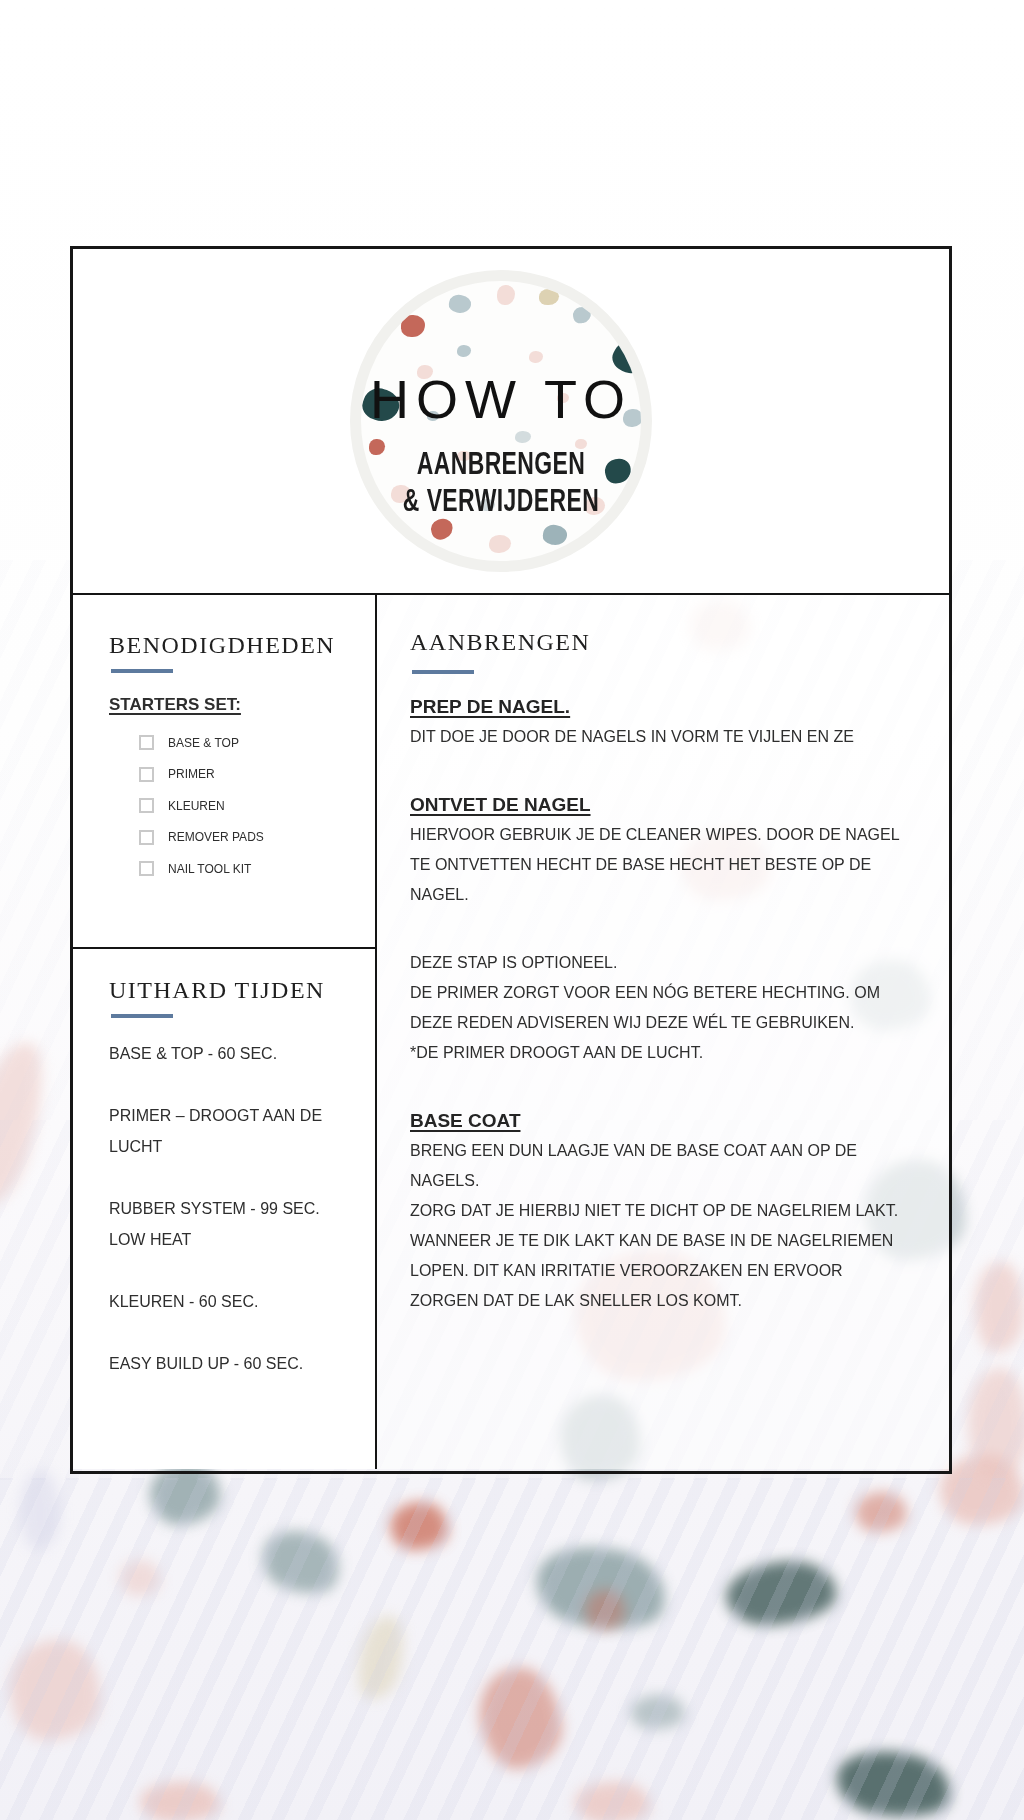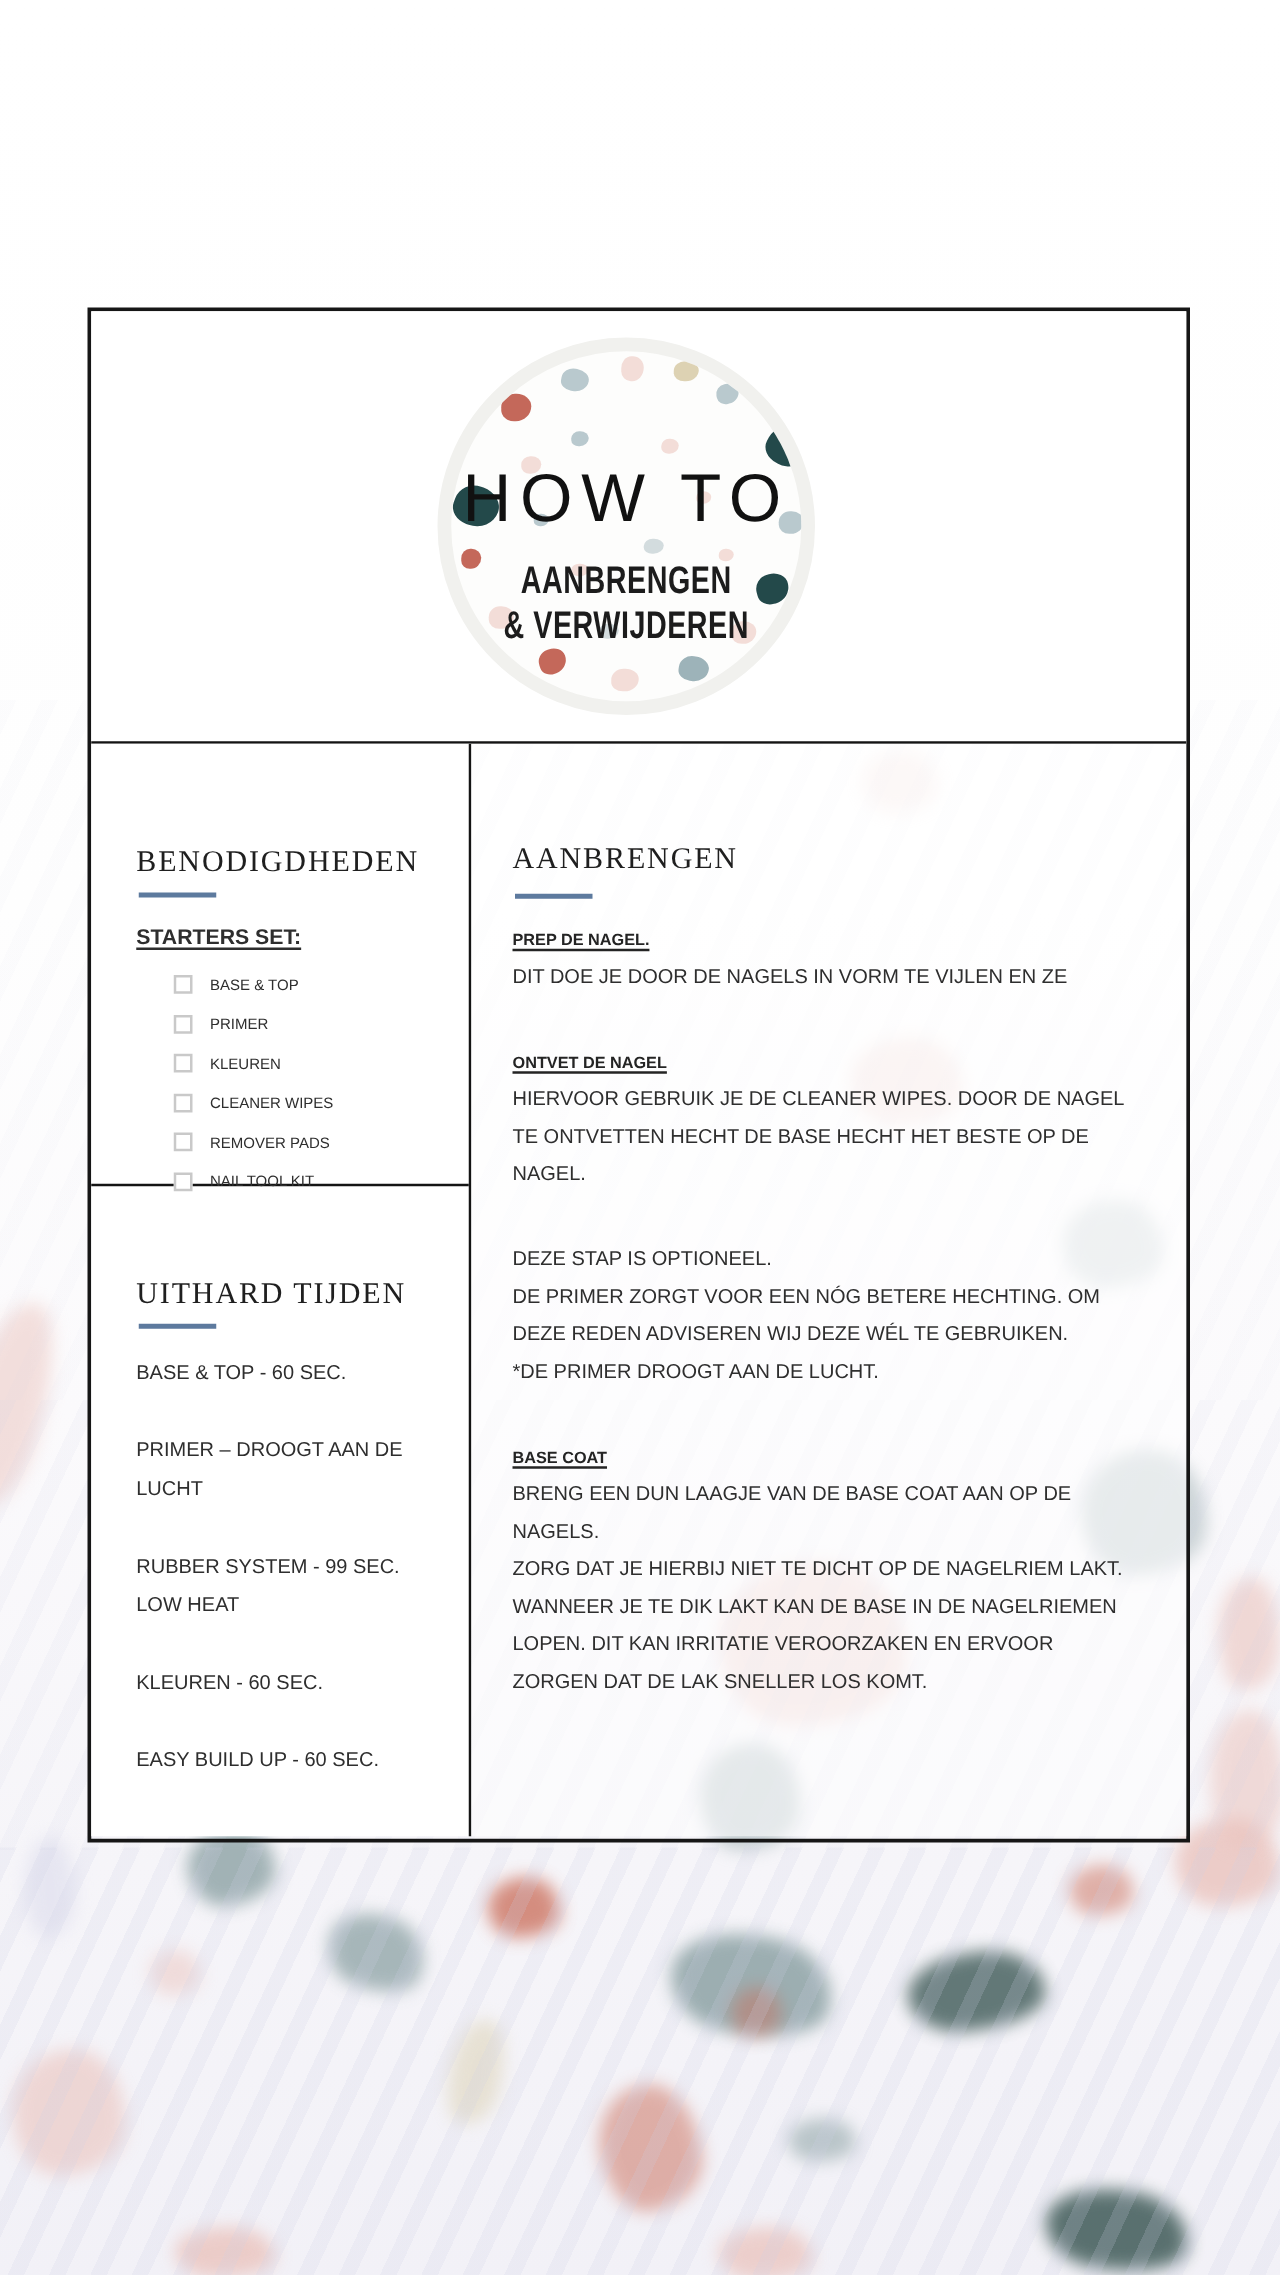--- a/index.html
+++ b/index.html
@@ -36,36 +36,36 @@
     font-size:28px; font-weight:600; color:#1c1c1c; line-height:33px; letter-spacing:0.5px;
     transform:scaleX(0.82) scaleY(1.1);
   }
   .card-body { position:relative; width:100%; height:874px; display:flex; }
   .col-left { width:304px; height:100%; background:#ffffff; border-right:2px solid #141414; }
   .col-right { width:572px; height:100%; background:rgba(255,255,255,0.55); padding:33px 19px 0 33px; }
   .sec1 { height:354px; border-bottom:2px solid #141414; padding:36px 0 0 36px; }
   .sec2 { height:518px; padding:27px 0 0 36px; }
   .serif-heading {
     font-family:"Liberation Serif","DejaVu Serif",serif; font-weight:400;
-    font-size:24px; letter-spacing:1.5px; color:#1f1f1f; line-height:28px;margin-top:45px;
+    font-size:24px; letter-spacing:1.5px; color:#1f1f1f; line-height:28px;
   }
   .accent-rule { width:62px; height:4px; background:#5d7a9e; margin:10px 0 0 2px; }
   .list-title {
     margin-top:20px; font-size:17px; font-weight:700; line-height:24px;
     text-decoration:underline; text-decoration-thickness:2px; text-underline-offset:3px;
   }
   .chk-item { display:flex; align-items:center; height:31.5px; padding-left:30px; }
   .chk-box { width:15px; height:15px; border:2px solid #c9c9c9; background:#fff; flex:0 0 auto; margin-right:14px; }
   .chk-label { font-size:12px; color:#2e2e2e; }
   #checklist { margin-top:10px; }
   #cure-times { margin-top:20px; width:242px; }
   .time-item { font-size:16px; line-height:31px; margin-bottom:31px; color:#2e2e2e; }
   .rsec { margin-bottom:38px; }
   .rsec-title {
-    font-size:13px; font-weight:700; line-height:30px; color:#242424;
+    font-size:19px; font-weight:700; line-height:30px; color:#242424;
     text-decoration:underline; text-decoration-thickness:2px; text-underline-offset:3px;
   }
   .rsec-line { font-size:16px; line-height:30px; white-space:nowrap; color:#2e2e2e; }
   .col-right .accent-rule { margin:14px 0 0 2px; }
   #sections { margin-top:18px; }
 </style>
 </head>
 <body>
 
 <div class="page">
@@ -157,24 +157,20 @@
               <div class="chk-item">
                 <span class="chk-box"></span>
                 <span class="chk-label">PRIMER</span>
               </div>
               <div class="chk-item">
                 <span class="chk-box"></span>
                 <span class="chk-label">KLEUREN</span>
               </div>
               <div class="chk-item">
                 <span class="chk-box"></span>
-                <span class="chk-label">CLEANER WIPES</span>
-              </div>
-              <div class="chk-item">
-                <span class="chk-box"></span>
                 <span class="chk-label">REMOVER PADS</span>
               </div>
               <div class="chk-item">
                 <span class="chk-box"></span>
                 <span class="chk-label">NAIL TOOL KIT</span>
               </div>
             </div>
         </div>
         <div class="sec2">
           <h2 class="serif-heading">UITHARD TIJDEN</h2>

